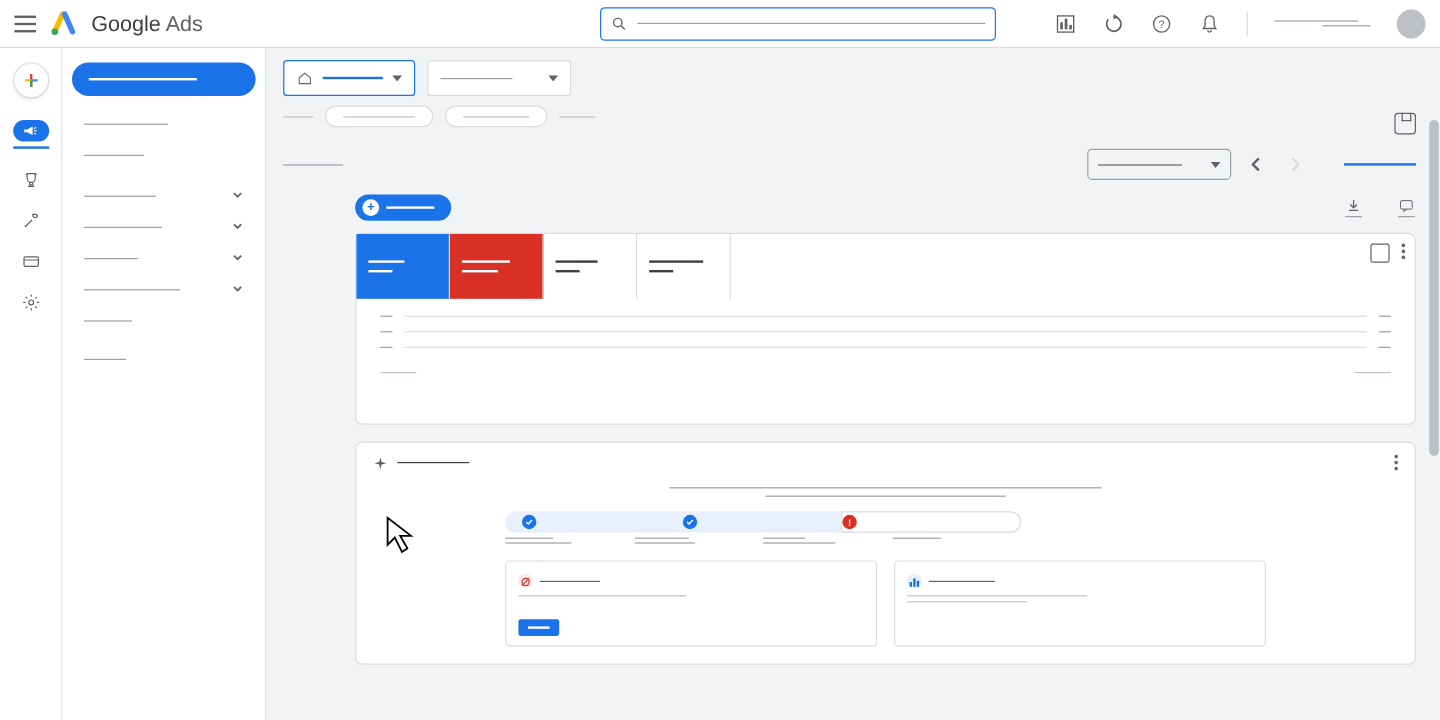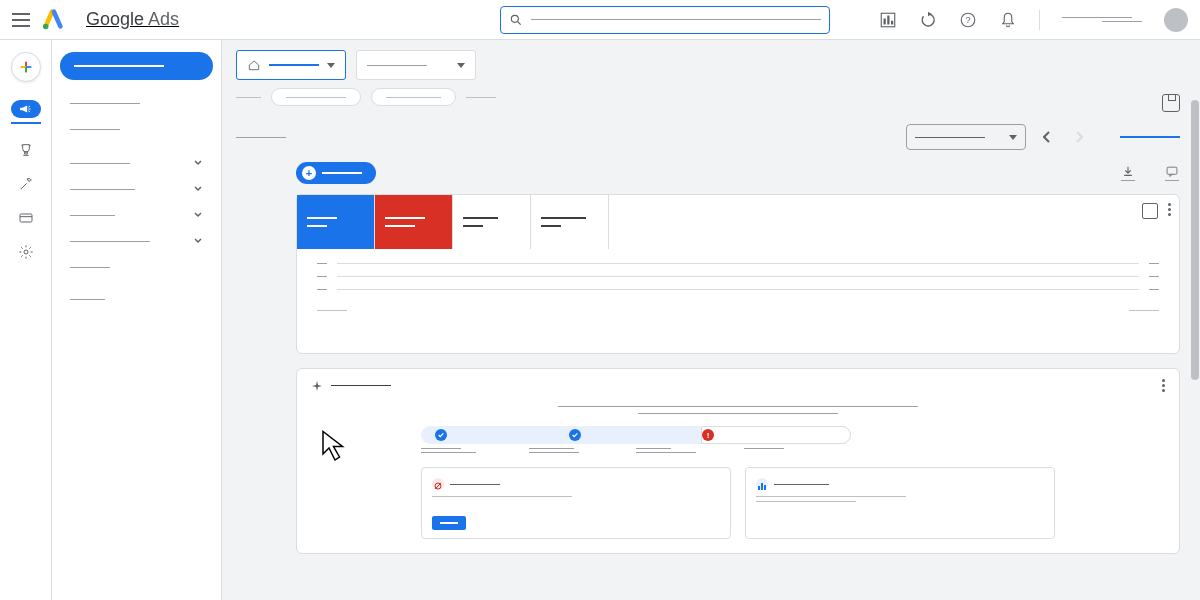--- a/index.html
+++ b/index.html
@@ -2,21 +2,21 @@
 <html><head>
 <meta charset="utf-8">
 <style>
 * { margin: 0; padding: 0; box-sizing: border-box; font-family: Arial, sans-serif; }
 body { width: 1200px; height: 600px; background: #f1f3f4; overflow: hidden; position: relative; }
 
 
 .header { height: 40px; background: #fff; border-bottom: 1px solid #dadce0; display: flex; align-items: center; padding: 0 12px; gap: 12px; }
 .hamburger { width: 18px; height: 14px; display: flex; flex-direction: column; justify-content: space-between; cursor: pointer; }
 .hamburger span { height: 2px; background: #5f6368; }
-.logo { display: flex; align-items: center; gap: 22px; text-decoration: underline; }
+.logo { display: flex; align-items: flex-end; gap: 12px; }
 .logo-mark { width: 22px; height: 22px; }
 .logo-text { font-size: 18px; color: #5f6368; }
 .logo-text b { color: #3c4043; font-weight: 500; }
 .search-wrap { margin-left: auto; margin-right: auto; position: absolute; left: 500px; }
 .search-box { width: 330px; height: 28px; border: 1.5px solid #1a73e8; border-radius: 4px; display: flex; align-items: center; padding: 0 8px; gap: 8px; }
 .search-icon { width: 14px; height: 14px; }
 .search-line { flex: 1; height: 1px; background: #9aa0a6; }
 .header-right { margin-left: auto; display: flex; align-items: center; gap: 22px; }
 .hicon { width: 18px; height: 18px; color: #5f6368; cursor: pointer; }
 .vdiv { width: 1px; height: 20px; background: #dadce0; }

